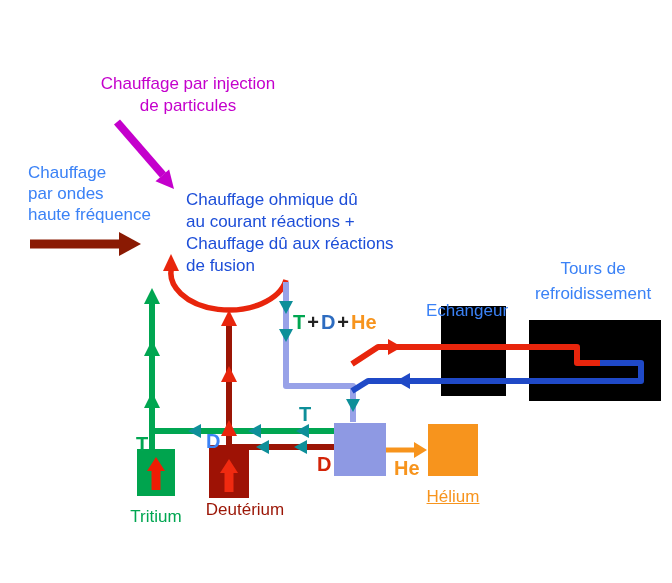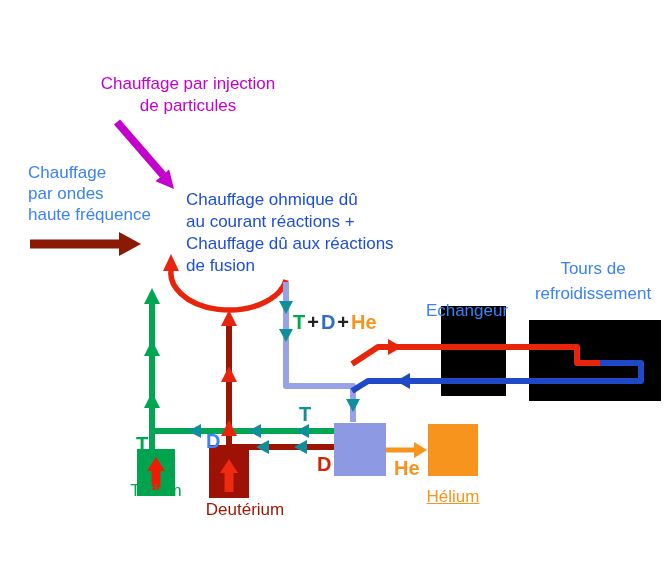--- a/index.html
+++ b/index.html
@@ -134,21 +134,21 @@
   <div class="lbl sm" style="left:293px;top:311px;">
     <span class="green">T</span><span class="plus">+</span><span class="blue">D</span><span class="plus">+</span><span class="orange">He</span>
   </div>
 
   <div class="lbl teal sm" style="left:299px;top:403px;">T</div>
   <div class="lbl green sm" style="left:136px;top:433px;">T</div>
   <div class="lbl darkred sm" style="left:206px;top:430px;">D</div>
   <div class="lbl sm" style="left:317px;top:453px;color:#d32408;">D</div>
   <div class="lbl orange sm" style="left:394px;top:457px;">He</div>
 
-  <div class="lbl green center" style="left:116px;top:480px;width:80px;">Tritium</div>
+  <div class="lbl green center" style="left:116px;top:506px;width:80px;">Tritium</div>
   <div class="lbl center" style="left:187px;top:499px;width:84px;color:#9b1505;margin-left:16px;">Deutérium</div>
 
   <div class="lbl peri" style="left:314px;top:483px;line-height:21px;">
   </div>
 
   <div class="lbl orange center" style="left:417px;top:486px;width:72px;text-decoration:underline;">Hélium</div>
 
 </div>
 
 </body></html>

